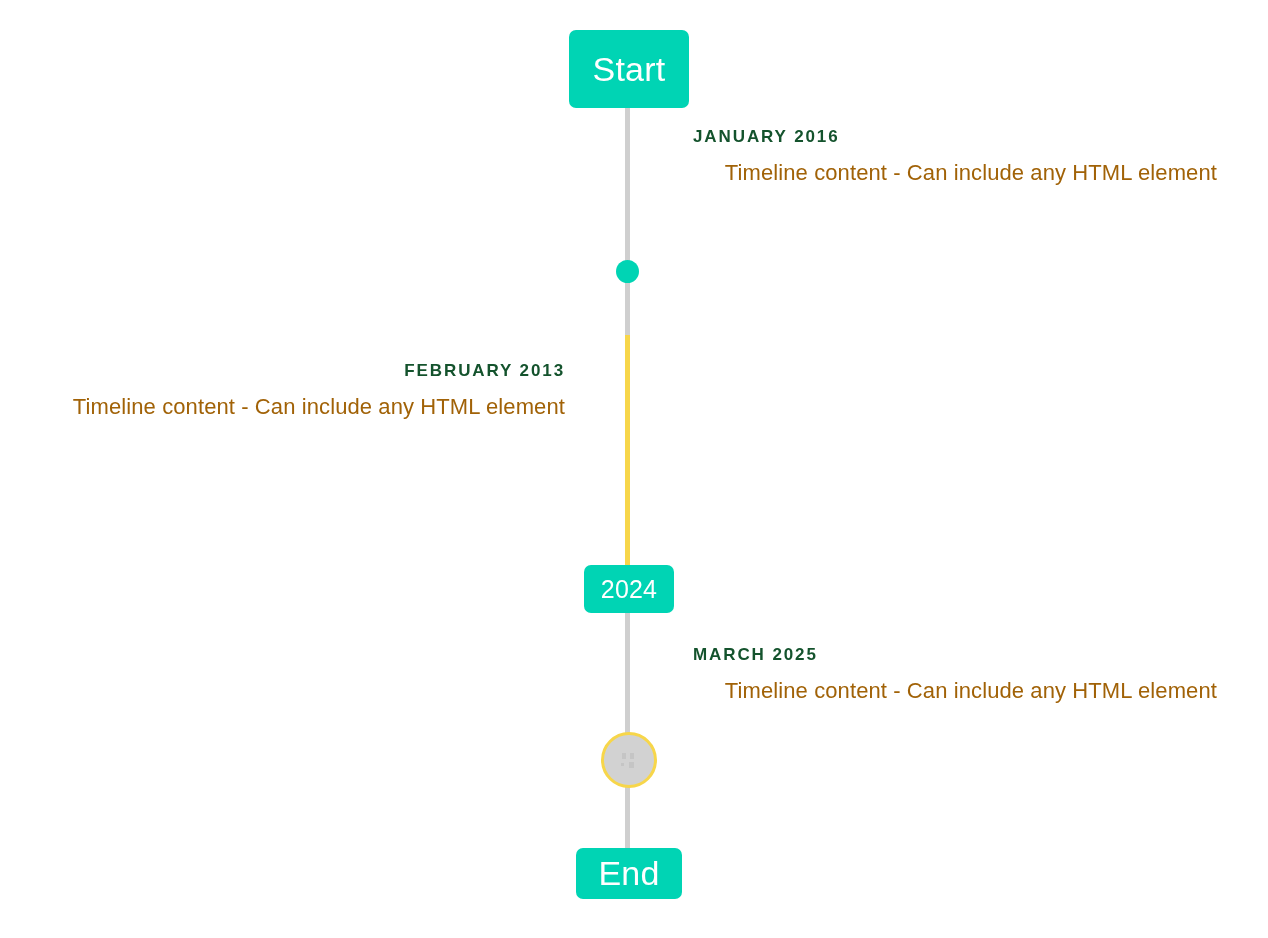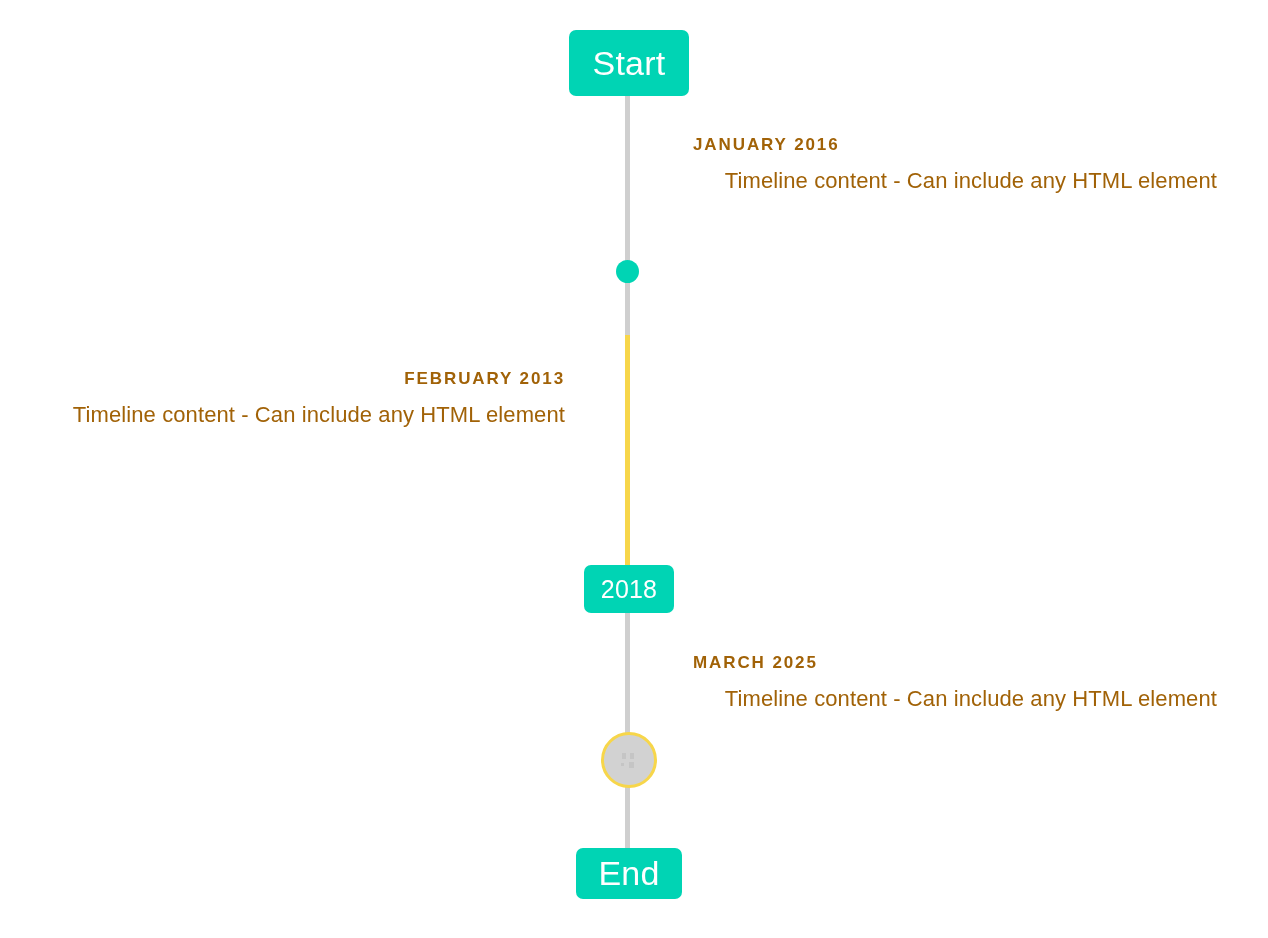--- a/index.html
+++ b/index.html
@@ -41,21 +41,21 @@
     border-radius: 7px;
     display: flex;
     align-items: center;
     justify-content: center;
     box-sizing: border-box;
     letter-spacing: 0.2px;
     z-index: 5;
   }
   .badge-start {
     left: 569px; top: 30px;
-    width: 120px; height: 66px;
+    width: 120px; height: 78px;
     font-size: 34px;
   }
   .badge-year {
     left: 584px; top: 565px;
     width: 90px; height: 48px;
     font-size: 25px;
   }
   .badge-end {
     left: 576px; top: 848px;
     width: 106px; height: 51px;
@@ -83,22 +83,22 @@
   }
   .event-body.left {
     left: 41px;
     text-align: right;
   }
 
   .event-date {
     font-size: 17px;
     font-weight: bold;
     letter-spacing: 1.9px;
-    color: #a16207;
-    margin: 8px 0 6px 0;
+    color: #14532d;
+    margin: 0 0 6px 0;
     line-height: 1.3;
   }
   .event-text {
     font-size: 22px;
     font-weight: 400;
     color: #a16207;
     margin: 0;
     line-height: 1.72;
     letter-spacing: 0.1px;
     text-align: right;
@@ -169,21 +169,21 @@
           <i class="b3"></i>
           <i class="b4"></i>
       </span>
     </div>
     <div class="event-body left">
       <p class="event-date">FEBRUARY 2013</p>
       <p class="event-text">Timeline content - Can include any HTML element</p>
     </div>
   </div>
 
-  <div class="badge badge-year">2018</div>
+  <div class="badge badge-year">2024</div>
 
   <div class="event event-mar">
 
     <div class="event-body right">
       <p class="event-date">MARCH 2025</p>
       <p class="event-text">Timeline content - Can include any HTML element</p>
     </div>
   </div>
 
   <div class="badge badge-end">End</div>

